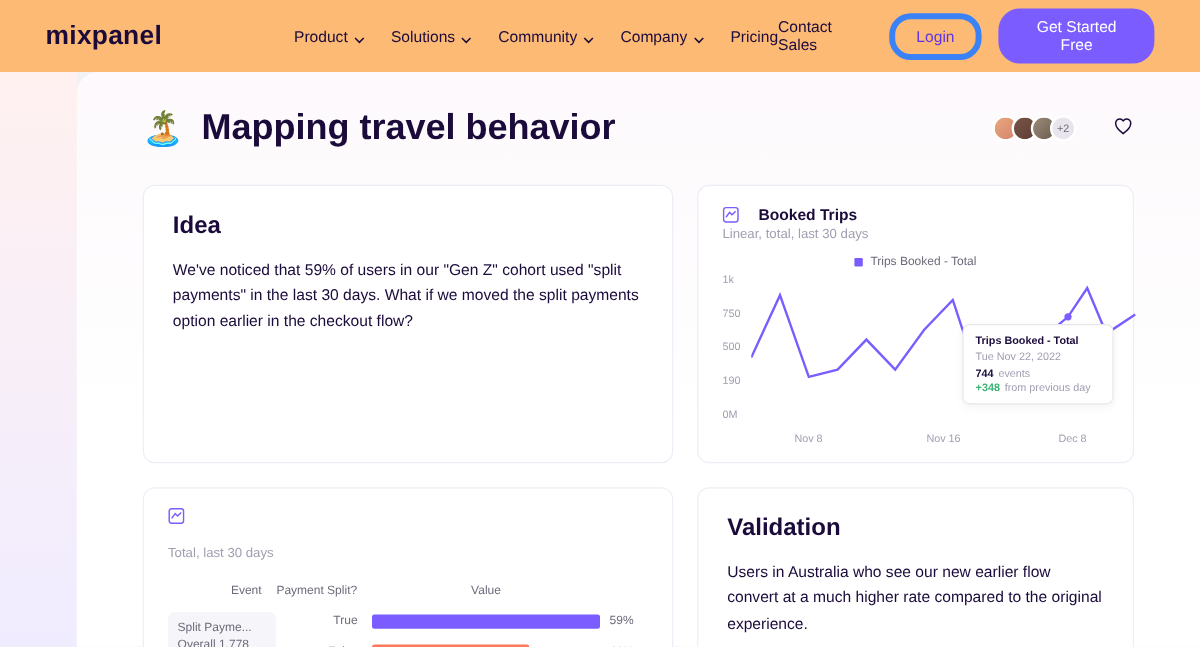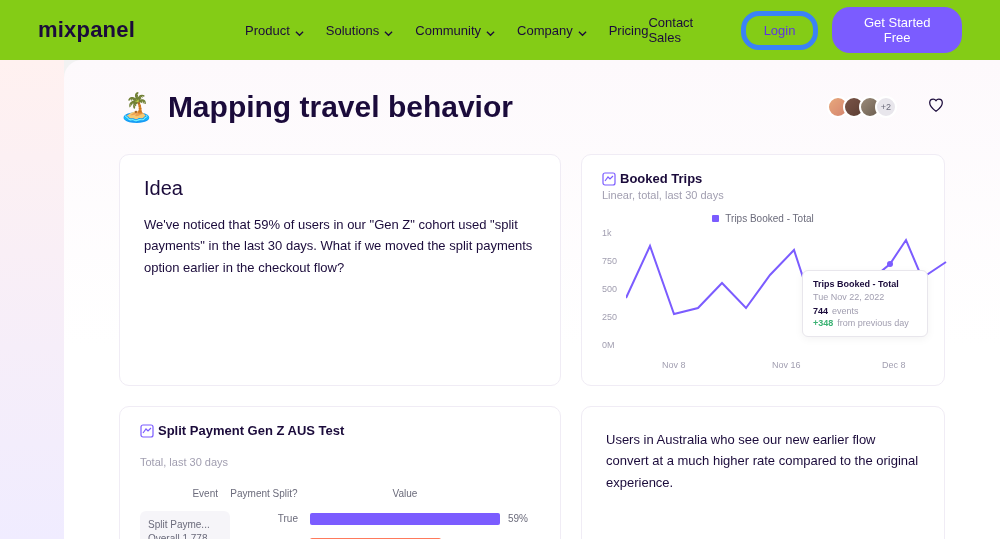--- a/index.html
+++ b/index.html
@@ -1,17 +1,17 @@
 <!DOCTYPE html>
 <html><head>
 <meta charset="utf-8">
 <style>
 *{margin:0;padding:0;box-sizing:border-box}
 body{width:1000px;height:539px;overflow:hidden;font-family:-apple-system,BlinkMacSystemFont,"Segoe UI",Helvetica,Arial,sans-serif;background:#f2f2f2;color:#1b0b3b}
-.topbar{height:60px;display:flex;align-items:center;padding:0 38px;background:#84cc16}
+.topbar{height:60px;display:flex;align-items:center;padding:0 38px;background:#fdba74}
 .logo{font-size:22px;font-weight:700;color:#1b0b3b;letter-spacing:.2px}
 .nav{display:flex;gap:22px;margin-left:110px}
 .nav-item{display:flex;align-items:flex-end;gap:5px;font-size:13px;color:#1b0b3b;cursor:pointer}
 .chev{width:9px;height:9px}
 .chev svg{display:block}
 .right{margin-left:auto;display:flex;align-items:center;gap:14px}
 .contact{font-size:13px;color:#1b0b3b;cursor:pointer}
 .login{font-size:13px;color:#5e35e3;border:5px solid #3b82f6;border-radius:18px;padding:7px 18px;cursor:pointer;background:#fff0}
 .cta{font-size:13px;color:#fff;background:#7b5cff;border-radius:18px;padding:8px 18px;cursor:pointer;border:none}
 
@@ -27,27 +27,27 @@
 .avatars{margin-left:auto;display:flex;align-items:center}
 .avatar{width:22px;height:22px;border-radius:50%;border:2px solid #fff;margin-left:-6px}
 .a1{background:linear-gradient(135deg,#e8a87c,#d4846e)}
 .a2{background:linear-gradient(135deg,#7a5548,#5c3d33)}
 .a3{background:linear-gradient(135deg,#9b8b7a,#6b5d4f)}
 .more{width:22px;height:22px;border-radius:50%;background:#e8e6ec;color:#6b6b7b;font-size:9px;display:flex;align-items:center;justify-content:center;margin-left:-6px;border:2px solid #fff}
 .heart{margin-left:16px;cursor:pointer}
 
 .grid{display:grid;grid-template-columns:1fr 1fr;gap:20px;margin-top:30px}
 .card{background:#fff;border:1px solid #f0ecf5;border-radius:10px;padding:22px 24px}
-.card h2{font-size:20px;font-weight:400;color:#1b0b3b;margin-bottom:14px}
+.card h2{font-size:20px;font-weight:700;color:#1b0b3b;margin-bottom:14px}
 .card p{font-size:13px;line-height:1.65;color:#1b0b3b}
 .idea{height:232px}
 
 
 .bt{height:232px;padding:16px 20px;position:relative}
-.bt-head{display:flex;align-items:center;gap:4px}
+.bt-head{display:flex;align-items:center;gap:16px}
 .cicon{width:14px;height:14px}
 .bt-title{font-size:13px;font-weight:600;color:#1b0b3b}
 .bt-sub{font-size:11px;color:#a19eb0;margin-top:3px}
 .legend{display:flex;align-items:center;justify-content:center;gap:6px;margin-top:12px;font-size:10px;color:#6b6b7b}
 .lsq{width:7px;height:7px;background:#7b5cff;border-radius:1px}
 .chart-area{position:relative;height:128px;margin-top:4px}
 .ylbl{position:absolute;left:0;font-size:9px;color:#a19eb0}
 .xlbl{position:absolute;bottom:-14px;font-size:9px;color:#a19eb0}
 .tooltip{position:absolute;right:-4px;top:42px;background:#fff;border:1px solid #e8e6ec;border-radius:6px;padding:8px 10px;font-size:9px;box-shadow:0 2px 8px rgba(0,0,0,.05);width:126px}
 .tt-title{color:#1b0b3b;font-weight:600;margin-bottom:3px}
@@ -170,21 +170,21 @@
       </div>
       <div class="bt-sub">Linear, total, last 30 days</div>
       <div class="legend">
           <span class="lsq"></span>
           <span>Trips Booked - Total</span>
         </div>
       <div class="chart-area">
         <span class="ylbl" style="top:0">1k</span>
         <span class="ylbl" style="top:28px">750</span>
         <span class="ylbl" style="top:56px">500</span>
-        <span class="ylbl" style="top:84px">250</span>
+        <span class="ylbl" style="top:84px">190</span>
         <span class="ylbl" style="top:112px">0M</span>
         <svg class="spark" viewBox="0 0 340 128" preserveAspectRatio="none">
           <polyline points="0,70 24,18 48,86 72,80 96,55 120,80 144,47 168,22 192,95 216,92 240,56 264,36 280,12 296,50 320,34" stroke="#7b5cff" stroke-width="2" fill="none"></polyline>
           <circle cx="264" cy="36" r="3" fill="#7b5cff"></circle>
         </svg>
         <span class="xlbl" style="left:60px">Nov 8</span>
         <span class="xlbl" style="left:170px">Nov 16</span>
         <span class="xlbl" style="left:280px">Dec 8</span>
         <div class="tooltip">
           <div class="tt-title">Trips Booked - Total</div>
@@ -200,21 +200,20 @@
         </div>
       </div>
     </div>
 
     <div class="card sp">
       <div class="bt-head">
         <span class="cicon"><svg viewBox="0 0 14 14">
               <rect x="1" y="1" width="12" height="12" rx="2" stroke="#7b5cff" stroke-width="1.2" fill="none"></rect>
               <path d="M3 9 L6 5 L8 7 L11 4" stroke="#7b5cff" stroke-width="1.2" fill="none"></path>
             </svg></span>
-        <span class="sp-title">Split Payment Gen Z AUS Test</span>
       </div>
       <div class="sp-sub">Total, last 30 days</div>
       <div class="sp-hdr">
         <div style="text-align:right;padding-right:12px">Event</div>
         <div style="text-align:center;padding-right:12px">Payment Split?</div>
         <div style="text-align:center">Value</div>
         <div></div>
       </div>
       <div class="sp-body">
         <div class="ev">
@@ -224,16 +223,17 @@
         <div class="lab">True</div>
         <div class="bar true"></div>
         <div class="pct">59%</div>
         <div class="lab">False</div>
         <div class="bar false"></div>
         <div class="pct">41%</div>
       </div>
     </div>
 
     <div class="card val">
+      <h2>Validation</h2>
       <p>Users in Australia who see our new earlier flow convert at a much higher rate compared to the original experience.</p>
     </div>
   </div>
 </div>
 
 </body></html>

